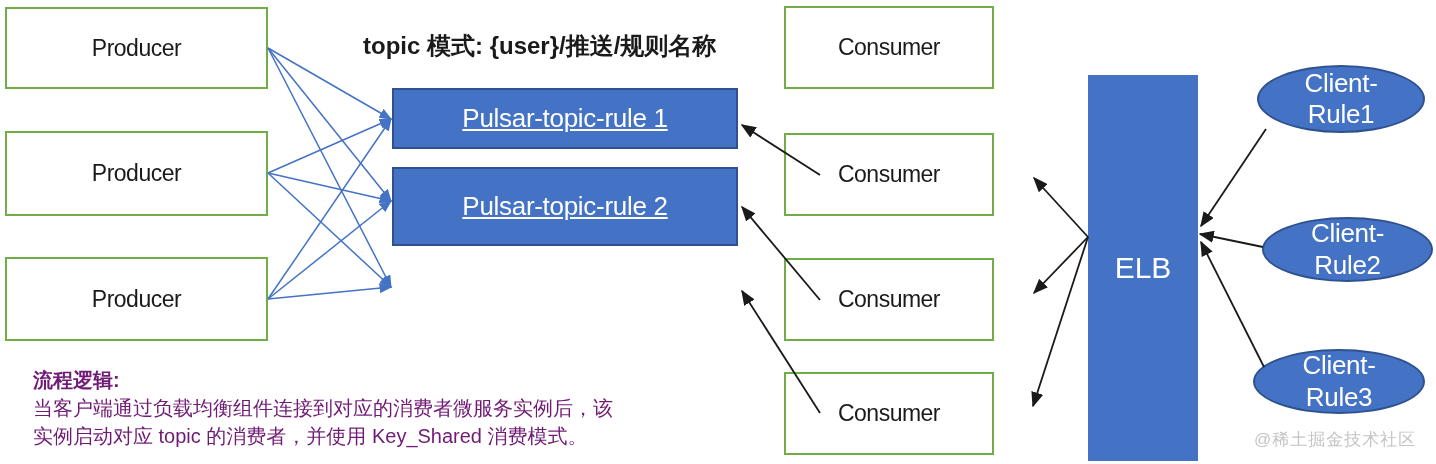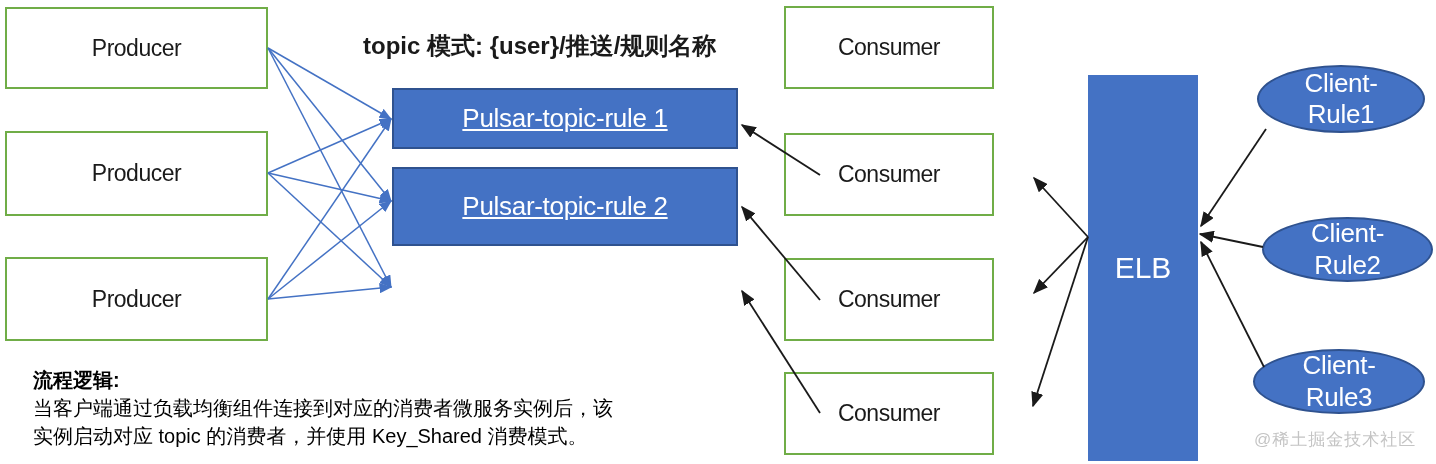--- a/index.html
+++ b/index.html
@@ -21,21 +21,21 @@
   .elb { left:1088px; top:35px; width:110px; height:386px;
          background:var(--node_blue,#4472C4); color:var(--text_light,#fff); font-size:30px;margin-top:40px; }
 
   .ellipse { background:var(--node_blue,#4472C4); border:2px solid var(--node_blue_border,#2F528F);
              border-radius:50%; color:var(--text_light,#fff); font-size:26px;
              flex-direction:column; line-height:1.2; text-align:center; letter-spacing:-0.3px; }
 
   .topic-pattern { position:absolute; left:363px; top:30px; font-size:24px;
                    color:var(--text_dark,#1a1a1a); white-space:nowrap;font-weight:bold; }
 
-  .notes { position:absolute; left:33px; top:366px; color:#000000; font-size:20px; line-height:28px; }
+  .notes { position:absolute; left:33px; top:366px; color:#701a75; font-size:20px; line-height:28px; }
   .notes-heading { font-weight:bold; }
 
   .watermark { position:absolute; left:1254px; top:428px; font-size:17px;
                color:var(--watermark_color,#c4c4c4); letter-spacing:1px; white-space:nowrap; }
 
   svg.edges { position:absolute; left:0; top:0; pointer-events:none; }
   .e-blue  { stroke:var(--edge_blue,#4472C4); stroke-width:1.5; }
   .e-black { stroke:var(--edge_black,#1a1a1a); stroke-width:1.8; }
   .h-blue  { fill:var(--edge_blue,#4472C4); }
   .h-black { fill:var(--edge_black,#1a1a1a); }

